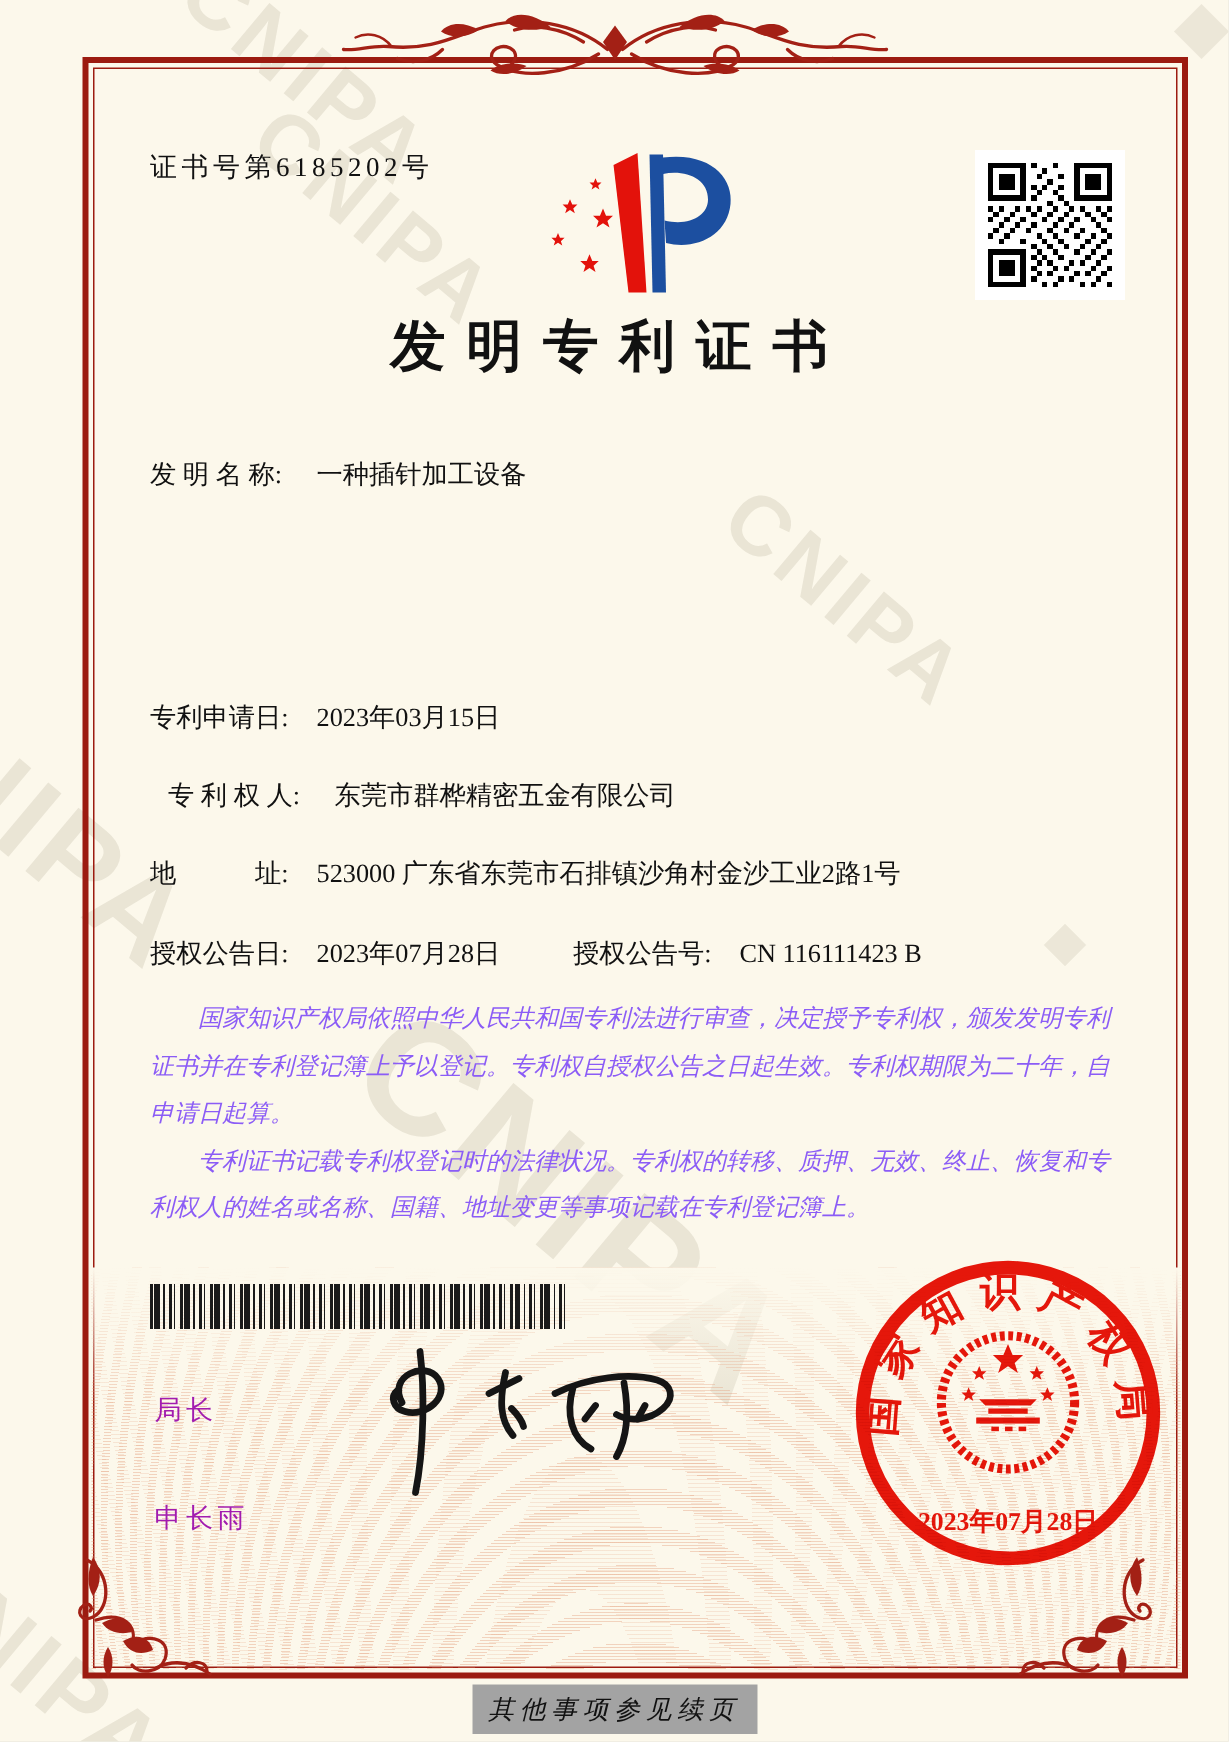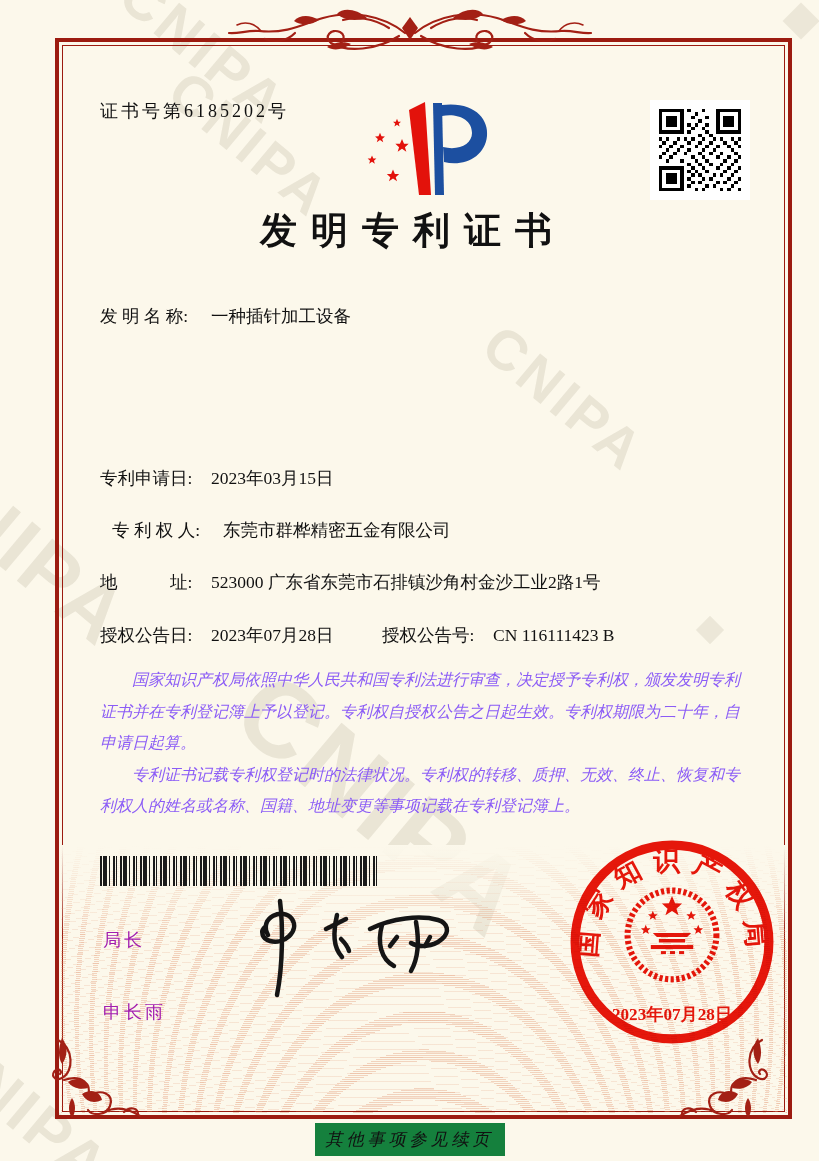--- a/index.html
+++ b/index.html
@@ -26,21 +26,21 @@
   .qr-box{left:650px;top:100px;width:100px;height:100px;background:#fff;}
   .field{font-size:17.5px;white-space:nowrap;}
   .field .lab{display:inline-block;min-width:102px;}
   .field .val{margin-left:9px;}
   .paras{left:100px;top:664px;width:648px;font-size:16px;line-height:31.5px;font-style:italic;color:#8b5cf6;}
   .paras p{margin:0;text-indent:2em;}
   .barcode{left:100px;top:856px;width:280px;height:30px;
      background:repeating-linear-gradient(90deg,#1a1a1a 0 2px,transparent 2px 3px,#1a1a1a 3px 7px,transparent 7px 9px,#1a1a1a 9px 10px,transparent 10px 13px,#1a1a1a 13px 15px,transparent 15px 16px,#1a1a1a 16px 17px,transparent 17px 20px);}
   .director{left:103px;font-family:"Liberation Sans","DejaVu Sans",sans-serif;font-size:18px;letter-spacing:3px;color:#a21caf;}
   .page-info{left:0;top:1079px;width:100%;text-align:center;font-size:15.5px;}
-  .cont-note{left:50%;top:1123px;transform:translateX(-50%);background:#15803d;padding:5px 11px;
+  .cont-note{left:50%;top:1123px;transform:translateX(-50%);background:#a3a3a3;padding:5px 11px;
      font-size:17px;font-style:italic;letter-spacing:4px;white-space:nowrap;z-index:3;}
   svg{display:block;}
 </style>
 </head>
 <body>
 
 <div class="page">
 
   <span class="wm" style="left:150px;top:-40px;font-size:58px;">CNIPA</span>
   <span class="wm" style="left:198px;top:58px;font-size:56px;">CNIPA</span>

